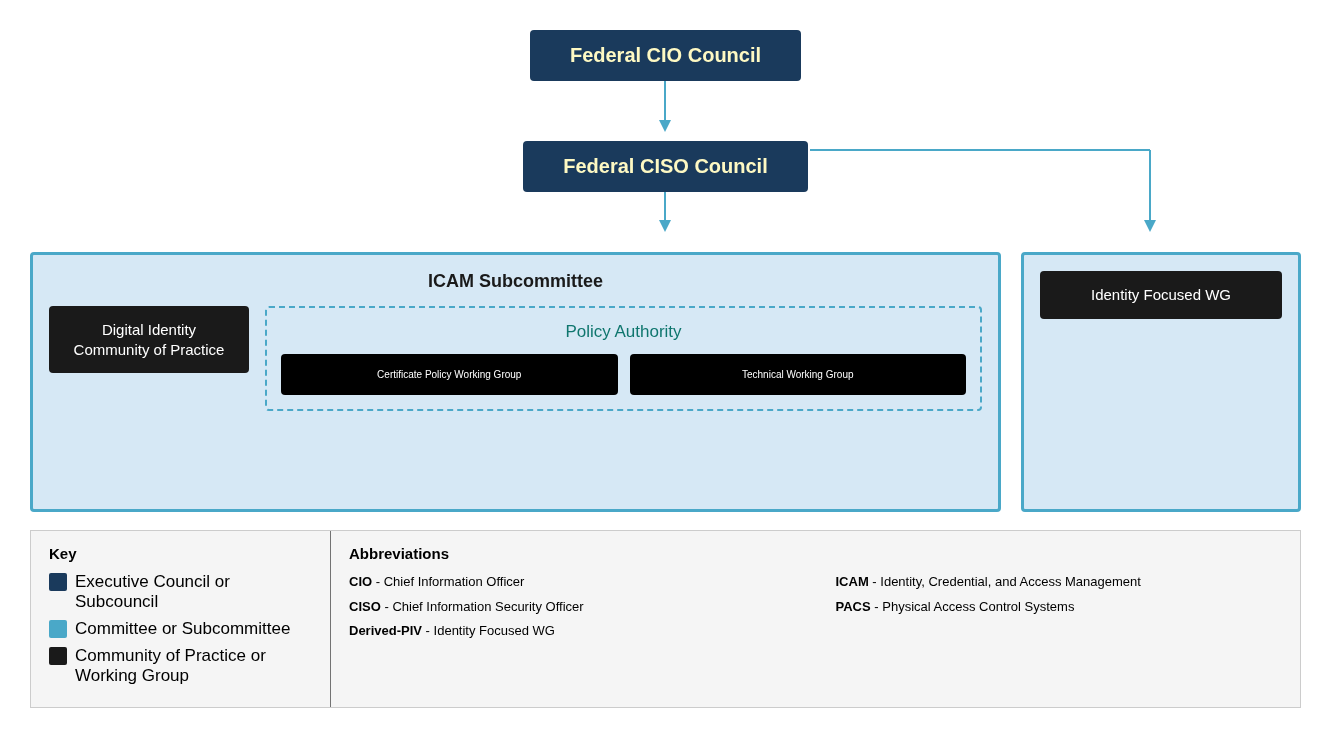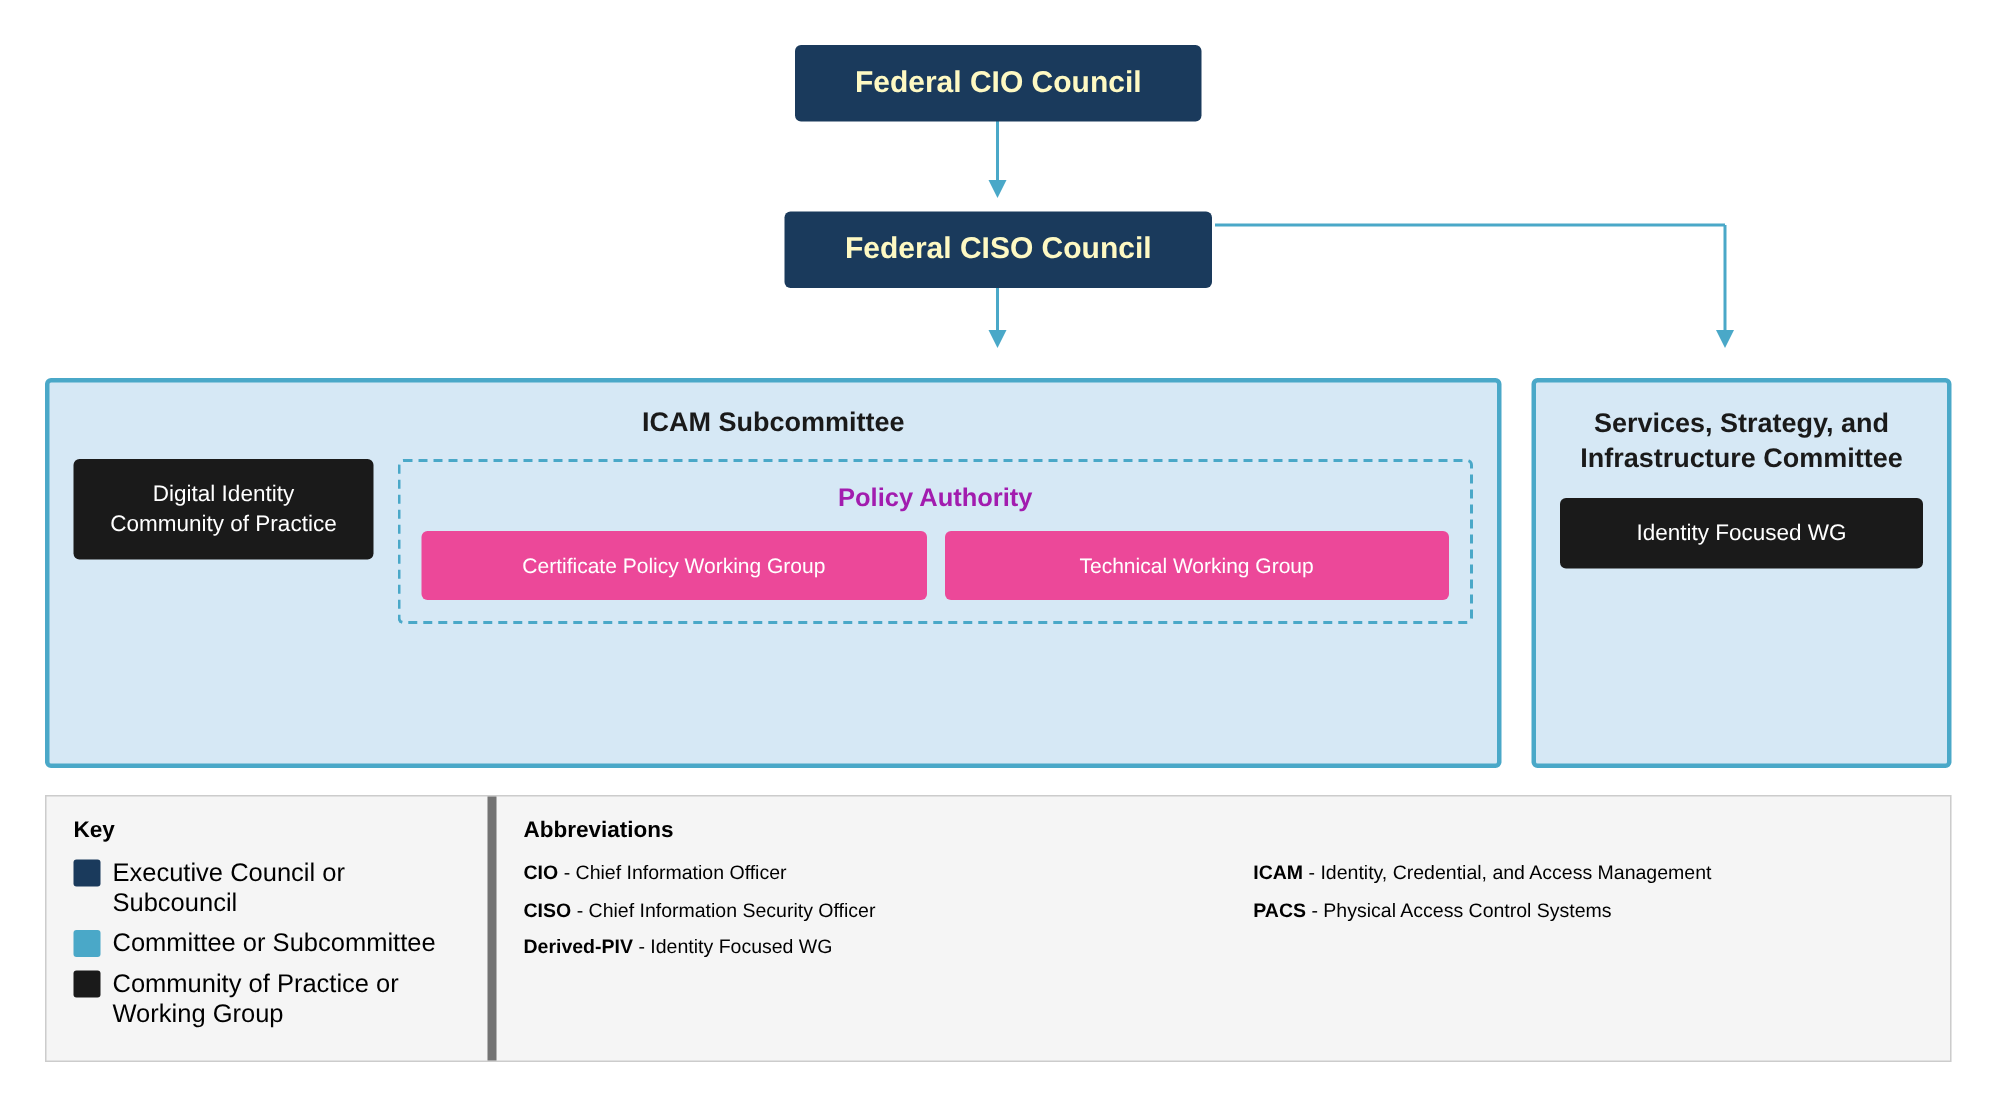--- a/index.html
+++ b/index.html
@@ -68,39 +68,39 @@
     .policy-authority-box {
       flex: 1;
       border: 2px dashed #4aa8c8;
       border-radius: 4px;
       padding: 14px;
       background: #d6e8f5;
     }
 
     .policy-authority-title {
       text-align: center;
-      font-weight: bold;
+      font-weight: normal;
       font-size: 17px;
-      color: #a21caf;
+      color: #0f766e;
       margin-bottom: 12px;
     }
 
     .policy-cards {
       display: flex;
       gap: 12px;
       justify-content: center;
     }
 
     .policy-card {
-      background: #ec4899;
+      background: #000000;
       color: #fff;
       border-radius: 4px;
       padding: 14px 18px;
       text-align: center;
-      font-size: 14px;
+      font-size: 10px;
       line-height: 1.3;
       flex: 1;
     }
 
     
     .services-box {
       flex: 0 0 280px;
       border: 3px solid #4aa8c8;
       background: #d6e8f5;
       border-radius: 4px;
@@ -137,21 +137,21 @@
     .legend-section {
       margin-top: 18px;
       display: flex;
       border: 1px solid #ccc;
       background: #f5f5f5;
     }
 
     .legend-key {
       flex: 0 0 300px;
       padding: 14px 18px;
-      border-right: 6px solid #737373;
+      border-right: 1px solid #737373;
     }
 
     .legend-key h3 {
       font-weight: bold;
       font-size: 15px;
       margin-bottom: 10px;
     }
 
     .legend-item {
       display: flex;
@@ -271,21 +271,20 @@
           <div class="policy-authority-title">Policy Authority</div>
           <div class="policy-cards">
             <div class="policy-card">Certificate Policy Working Group</div>
             <div class="policy-card">Technical Working Group</div>
           </div>
         </div>
       </div>
     </div>
 
     <div class="services-box">
-      <div class="services-title">Services, Strategy, and Infrastructure Committee</div>
       <div class="services-cards">
         <div class="dark-card">Identity Focused WG</div>
       </div>
     </div>
 
   </div>
 
 </div>
 
 <div class="legend-section">

